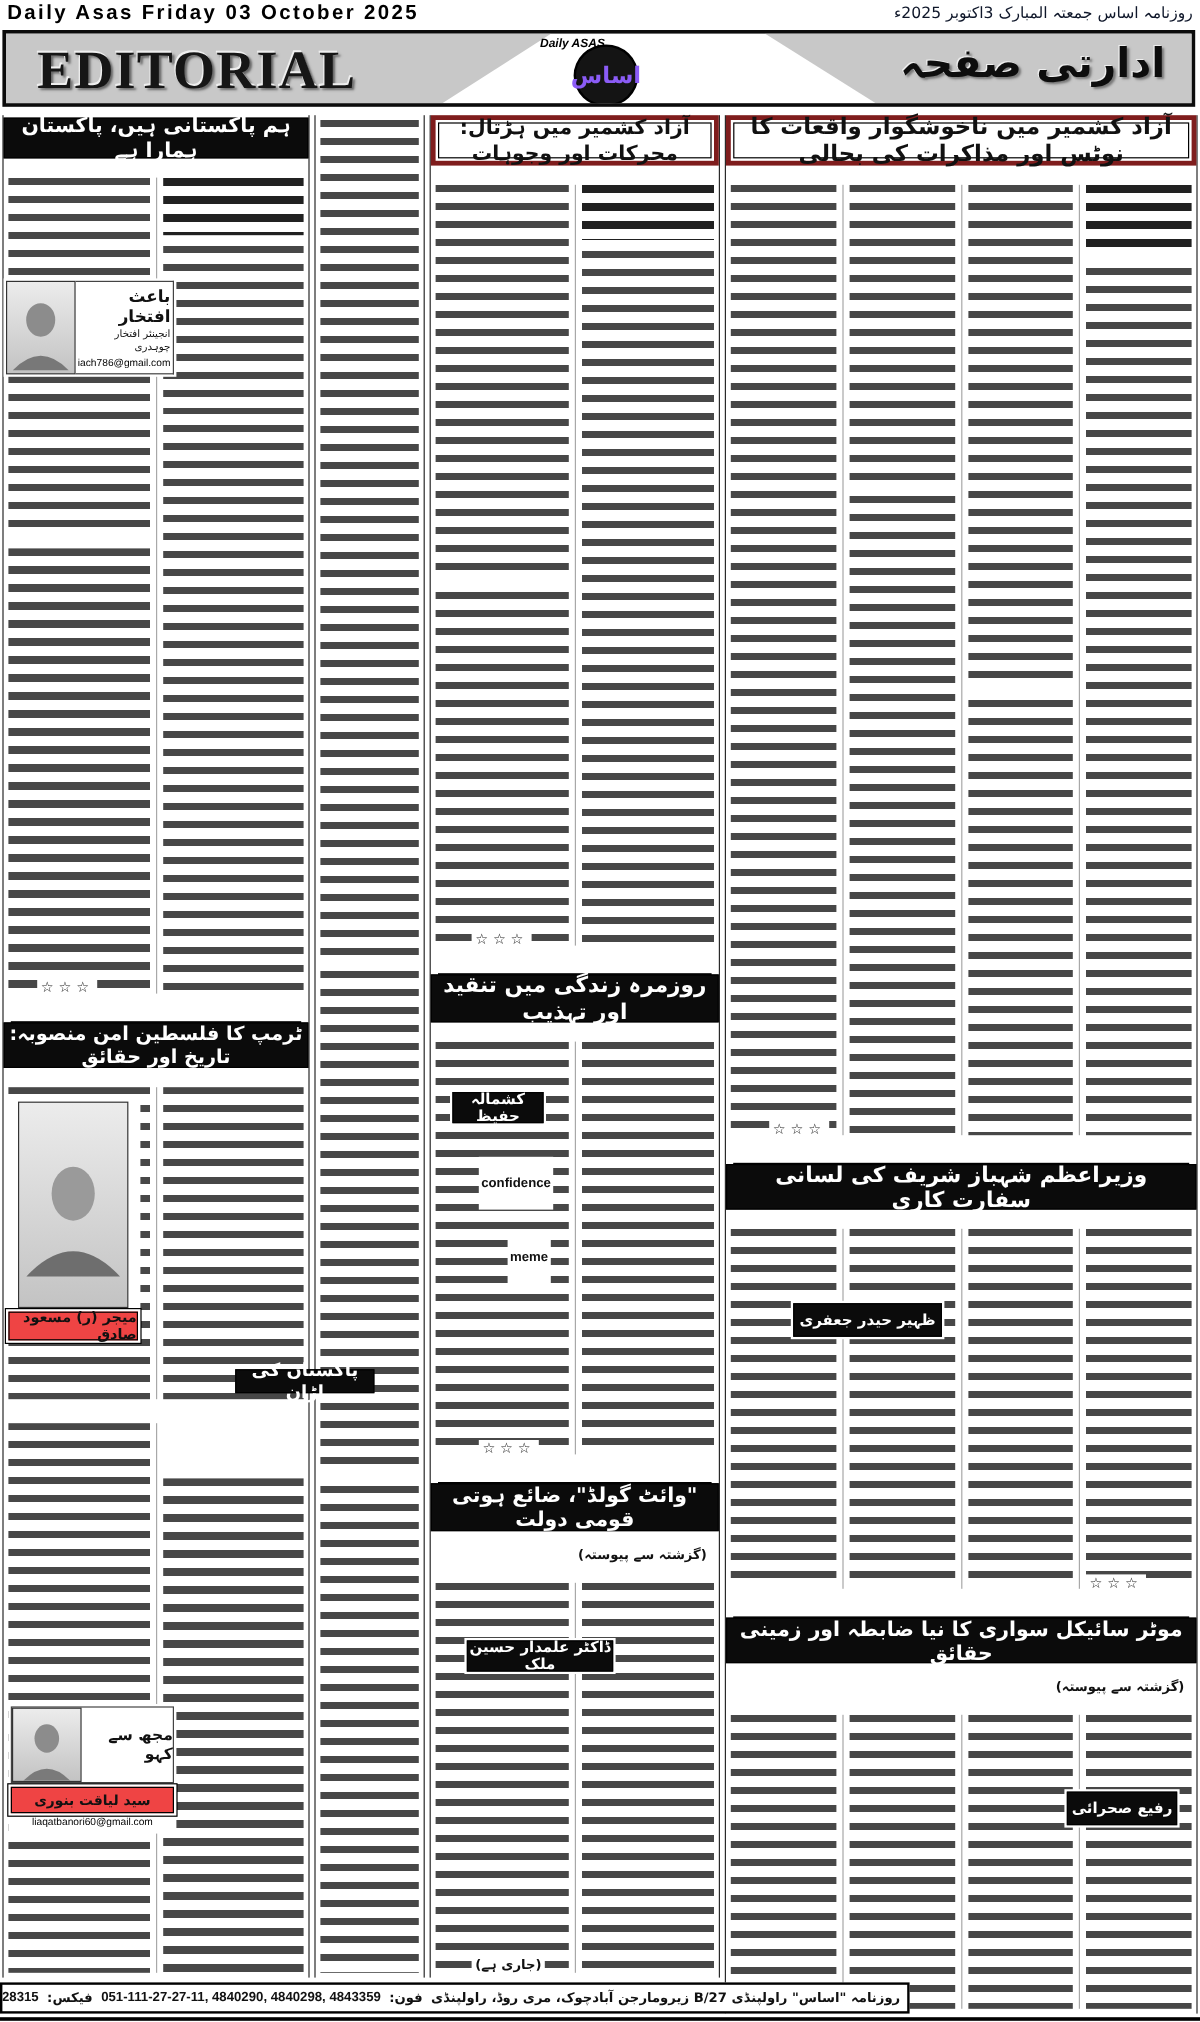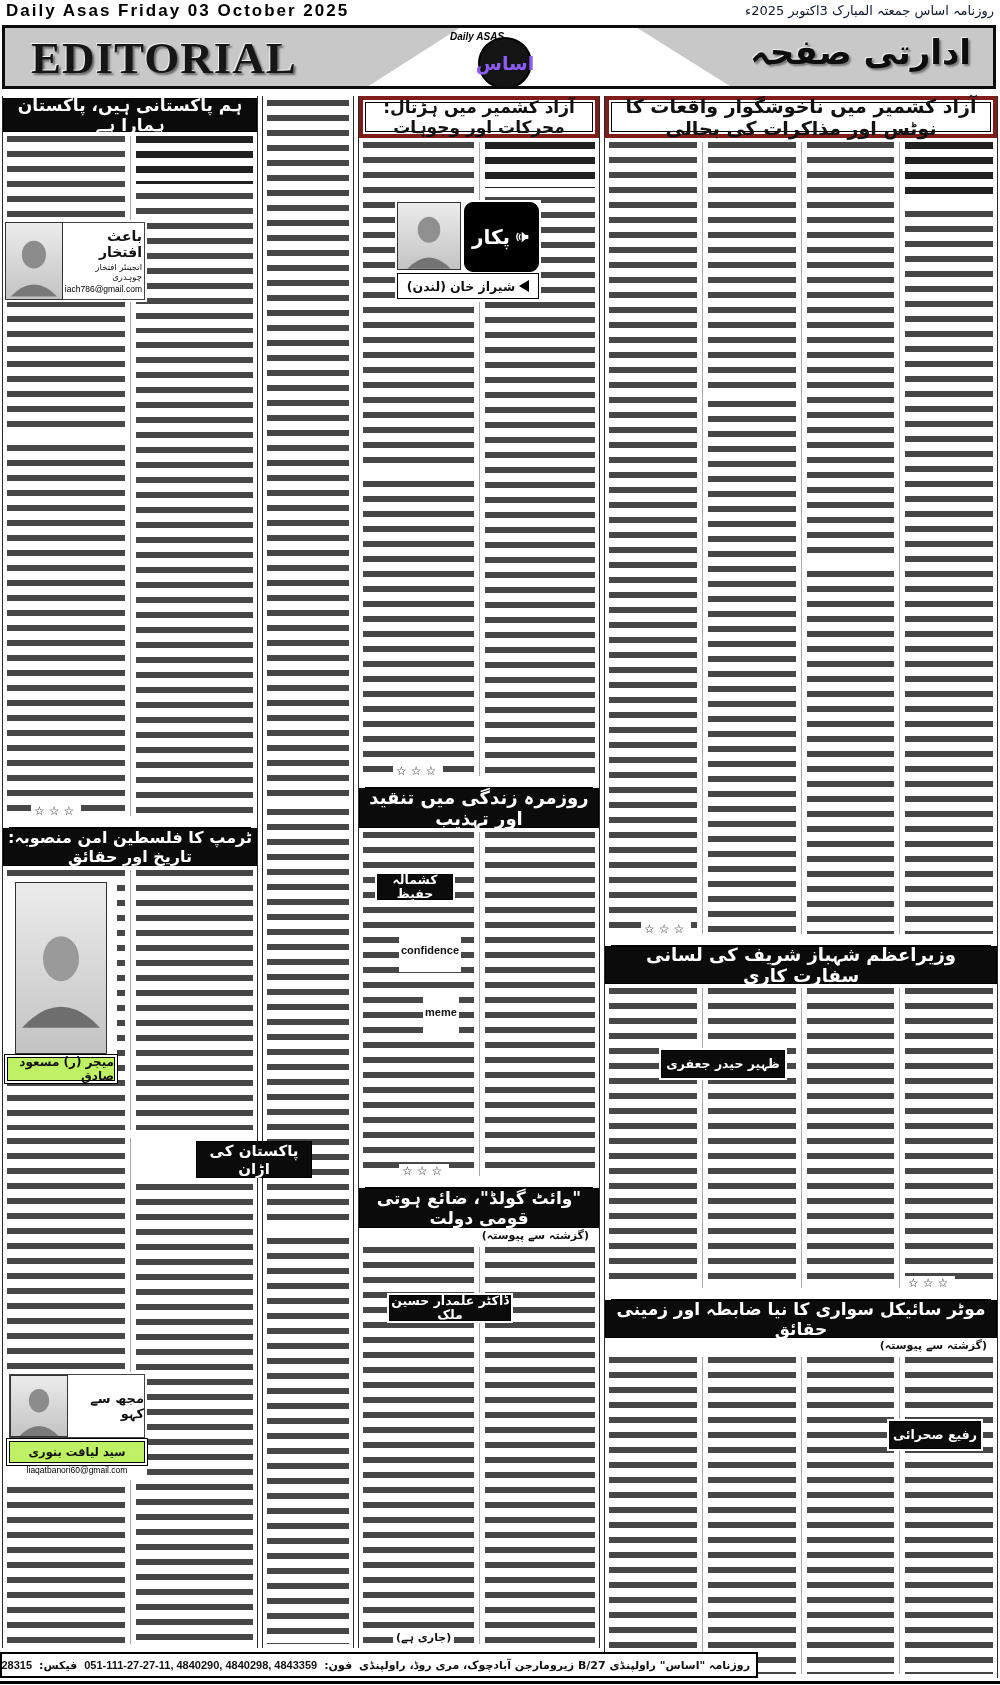--- a/index.html
+++ b/index.html
@@ -22,21 +22,21 @@
   .mh-ur{position:absolute;right:22px;top:4px;direction:rtl;font-weight:bold;font-size:34px;color:#0d0d0d;
         text-shadow:-1px -1px 0 #eee,2px 2px 2px #777;}
   .mh-logo{position:absolute;left:445px;top:1px;width:120px;height:58px;}
   .mh-logo .tag{position:absolute;left:0;top:2px;font-family:"Liberation Sans",sans-serif;
         font-weight:bold;font-size:10px;font-style:italic;color:#000;}
   .mh-logo .circle{position:absolute;left:28px;top:8px;width:50px;height:48px;border-radius:50%;
         background:#141414;color:#8b5cf6;display:flex;align-items:center;justify-content:center;
         font-weight:bold;font-size:19px;direction:rtl;border:2px solid #000;}
   
   .grp{position:absolute;top:96px;display:flex;flex-direction:column;direction:rtl;
-       border-left:1px solid #2a2a2a;border-right:1px solid #2a2a2a;box-sizing:border-box;background:#fff;}
+       border-left:1px solid #2a2a2a;border-right:1px solid #2a2a2a;box-sizing:border-box;background:#fff;gap:12px;}
   #g-left{left:2px;width:256px;height:1552px;}
   #g-narrow{left:262px;width:92px;height:1552px;}
   #g-mid{left:358px;width:242px;height:1552px;}
   #g-right{left:604px;width:394px;height:1582px;}
   
   .hd{border:4px solid #7f1d1d;padding:2px;box-sizing:border-box;flex:0 0 auto;}
   .hd>div{border:1px solid #000;height:100%;display:flex;align-items:center;justify-content:center;
         font-weight:bold;text-align:center;box-sizing:border-box;padding:2px 4px;}
   
   .hb{background:#0b0b0b;color:#fff;font-weight:bold;display:flex;align-items:center;justify-content:center;
@@ -67,21 +67,21 @@
   .lbl-title{font-weight:bold;font-size:14px;}
   .lbl-sub{font-size:8.5px;margin-top:2px;}
   .email{direction:ltr;font-family:"Liberation Sans",sans-serif;font-size:8.5px;color:#000;text-decoration:none;
        display:block;text-align:center;margin-top:2px;}
   .pukar{background:#000;border-radius:9px;color:#fff;display:flex;align-items:center;justify-content:center;
        gap:5px;font-weight:bold;font-size:20px;direction:rtl;border:1px solid #000;}
   .wstrip{background:#fff;border:1px solid #000;font-weight:bold;font-size:12.5px;display:flex;
        align-items:center;justify-content:center;gap:4px;direction:rtl;}
   .tri{width:0;height:0;border-top:6px solid transparent;border-bottom:6px solid transparent;
        border-right:10px solid #000;}
-  .nstrip{background:#bef264;border:1px solid #000;box-shadow:0 0 0 2px #fff,0 0 0 3px #000;
+  .nstrip{background:#ef4444;border:1px solid #000;box-shadow:0 0 0 2px #fff,0 0 0 3px #000;
        font-weight:bold;font-size:12px;display:flex;align-items:center;justify-content:center;direction:rtl;}
   .en-snip{position:absolute;direction:ltr;font-family:"Liberation Sans",sans-serif;font-size:11px;
        font-weight:bold;background:#fff;padding:16px 2px;z-index:3;}
   
   .footer{position:absolute;left:0;top:1652px;width:758px;height:26px;border:2px solid #000;background:#fff;
        box-sizing:border-box;display:flex;align-items:center;direction:rtl;gap:7px;padding:0 6px;
        font-size:11px;font-weight:bold;white-space:nowrap;overflow:hidden;}
   .footer .ltr{direction:ltr;font-family:"Liberation Sans",sans-serif;}
   .bottom-rule{position:absolute;left:0;top:1681px;width:100%;height:3px;background:#000;}
 </style>
@@ -202,43 +202,20 @@
     <div class="bd" style="height:642px">
       <div class="c">
         <div class="ts dark" style="height:46px"></div>
         <div class="ts grow"></div>
       </div>
       <div class="c">
         <div class="ts" style="height:330px"></div>
         <div class="ts grow"></div>
       </div>
 
-      <div class="abox" style="left:38px;top:64px;width:142px;height:98px">
-        <div class="row-ltr" style="height:68px;gap:3px">
-          <div class="photo" style="width:64px;height:100%">
-            <svg viewBox="0 0 60 70">
-                <ellipse cx="30" cy="25" rx="13" ry="15" fill="#909090"></ellipse>
-                <path d="M5 70 Q30 44 55 70 Z" fill="#747474"></path>
-              </svg>
-          </div>
-          <div class="pukar" style="flex:1;height:100%">
-            <svg width="16" height="16" viewBox="0 0 24 24">
-                <path d="M20 9h-4l-6-5v16l6-5h4z" fill="#fff"></path>
-                <path d="M8 8c-2 2-2 6 0 8" stroke="#fff" fill="none" stroke-width="2"></path>
-                <path d="M5 6c-3 3.2-3 8.8 0 12" stroke="#fff" fill="none" stroke-width="2"></path>
-              </svg>
-            <span>پکار</span>
-          </div>
-        </div>
-        <div class="wstrip" style="height:24px;margin-top:3px">
-          <span class="tri"></span>
-          <span>شیراز خان</span>
-          <span>(لندن)</span>
-        </div>
-      </div>
       <div class="stars" style="left:34px;bottom:2px">☆☆☆</div>
     </div>
 
     <div class="hb rule-top" style="height:40px;font-size:18px">روزمرہ زندگی میں تنقید اور تہذیب</div>
 
     <div class="bd" style="height:352px">
       <div class="c">
         <div class="ts grow"></div>
       </div>
       <div class="c">
@@ -321,21 +298,21 @@
       <div class="c">
         <div class="ts grow"></div>
       </div>
       <div class="c">
         <div class="ts grow"></div>
       </div>
       <div class="badge" style="left:284px;top:68px;width:90px;height:26px">رفیع صحرائی</div>
     </div>
   </div>
 
-  <div class="hb" style="position:absolute;left:196px;top:1141px;width:116px;height:37px;font-size:15px;z-index:6">پاکستان کی اڑان</div>
+  <div class="hb" style="position:absolute;left:196px;top:1141px;width:116px;height:20px;font-size:15px;z-index:6">پاکستان کی اڑان</div>
 
   <div class="footer">
     <span>روزنامہ "اساس" راولپنڈی 27/B زیرومارجن آبادچوک، مری روڈ، راولپنڈی</span>
     <span>فون:</span>
     <span class="ltr">051-111-27-27-11, 4840290, 4840298, 4843359</span>
     <span>فیکس:</span>
     <span class="ltr">0513-4428315</span>
 
   </div>
 

